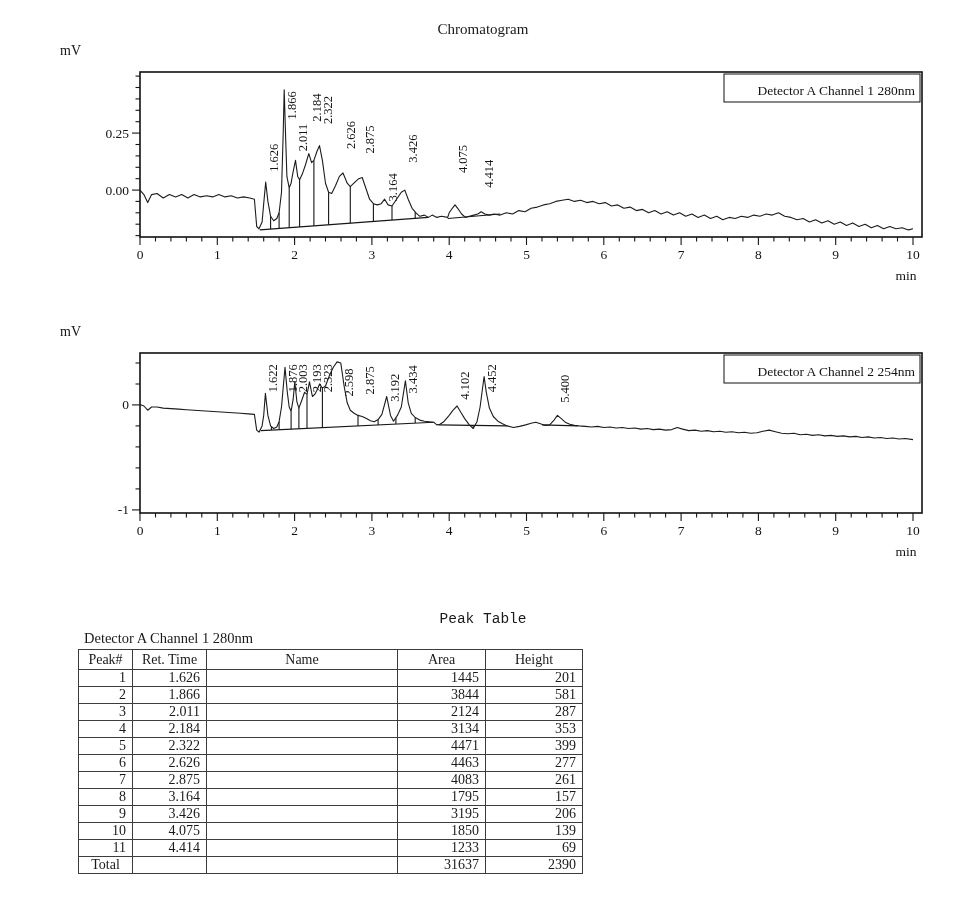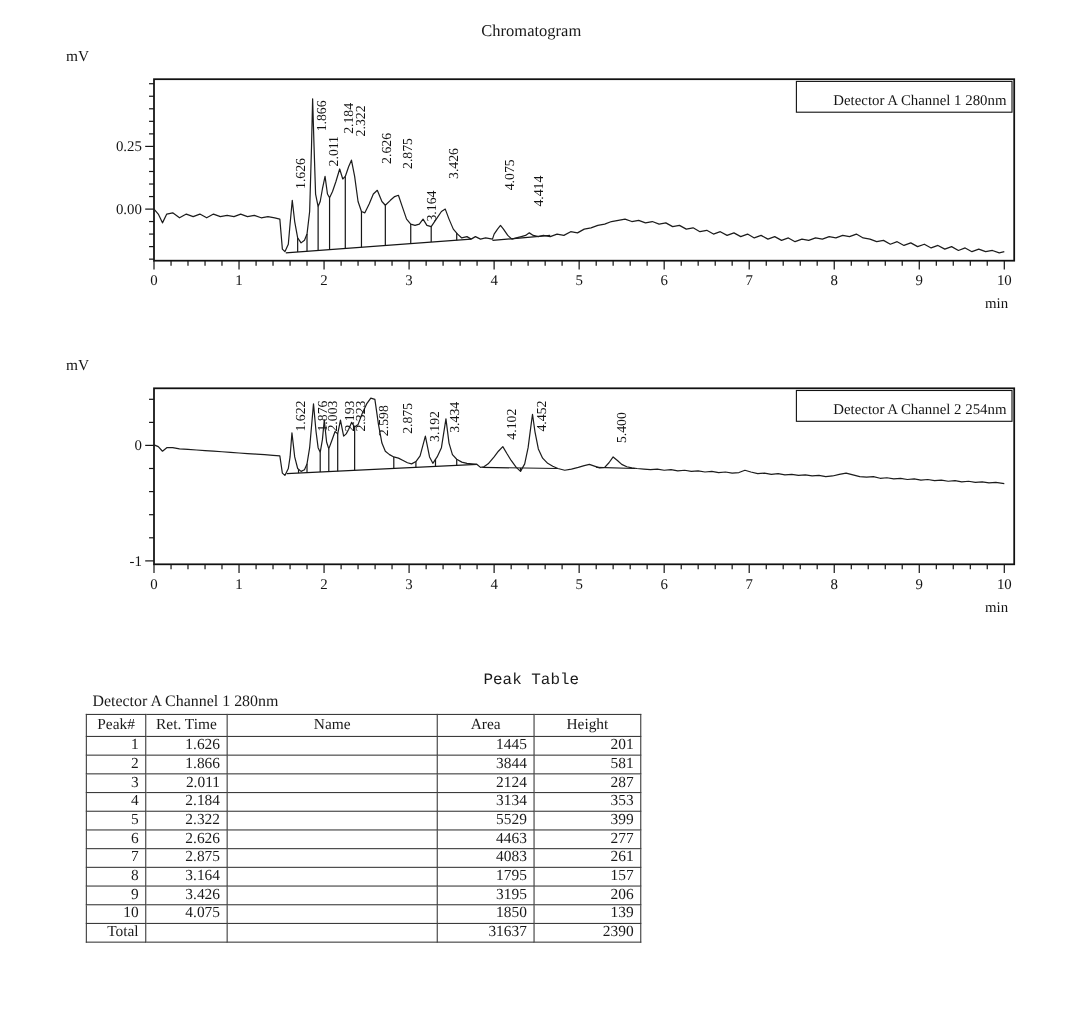--- a/index.html
+++ b/index.html
@@ -8,21 +8,21 @@
   .chart-title{position:absolute;top:21px;left:0;width:100%;text-align:center;font-size:15px;}
   svg.plots{position:absolute;left:0;top:0;}
   svg.plots text{font-family:"Liberation Serif","DejaVu Serif",serif;fill:#141414;}
   .pt-title{position:absolute;top:611px;left:0;width:100%;text-align:center;font-size:14.5px;font-family:Liberation Mono, monospace;}
   .pt-sub{position:absolute;top:630px;left:84px;font-size:14.5px;}
   table.peak{position:absolute;left:78px;top:649px;border-collapse:collapse;font-size:14px;table-layout:fixed;padding-left:20px;}
   table.peak th,table.peak td{border:1px solid #3c3c3c;font-weight:normal;padding:0 6px;height:16px;
         line-height:16px;overflow:hidden;white-space:nowrap;}
   table.peak th{height:19px;text-align:center;}
   table.peak td.num{text-align:right;}
-  table.peak td.ctr{text-align:right;}
+  table.peak td.ctr{text-align:center;}
 </style>
 </head>
 <body>
 
 <div class="page">
   <div class="chart-title">Chromatogram</div>
   <svg class="plots" width="977" height="600" viewBox="0 0 977 600">
       <g>
         <rect x="140" y="72" width="782" height="165" fill="none" stroke="#111" stroke-width="1.6"></rect>
         <text x="60" y="55" text-anchor="start" font-size="14">mV</text>
@@ -286,21 +286,21 @@
           <td class="num">4</td>
           <td class="num">2.184</td>
           <td class=""></td>
           <td class="num">3134</td>
           <td class="num">353</td>
         </tr>
         <tr>
           <td class="num">5</td>
           <td class="num">2.322</td>
           <td class=""></td>
-          <td class="num">5529</td>
+          <td class="num">4471</td>
           <td class="num">399</td>
         </tr>
         <tr>
           <td class="num">6</td>
           <td class="num">2.626</td>
           <td class=""></td>
           <td class="num">4463</td>
           <td class="num">277</td>
         </tr>
         <tr>
@@ -323,20 +323,27 @@
           <td class=""></td>
           <td class="num">3195</td>
           <td class="num">206</td>
         </tr>
         <tr>
           <td class="num">10</td>
           <td class="num">4.075</td>
           <td class=""></td>
           <td class="num">1850</td>
           <td class="num">139</td>
+        </tr>
+        <tr>
+          <td class="num">11</td>
+          <td class="num">4.414</td>
+          <td class=""></td>
+          <td class="num">1233</td>
+          <td class="num">69</td>
         </tr>
         <tr>
           <td class="ctr">Total</td>
           <td class="num"></td>
           <td class=""></td>
           <td class="num">31637</td>
           <td class="num">2390</td>
         </tr>
       </tbody>
   </table>

